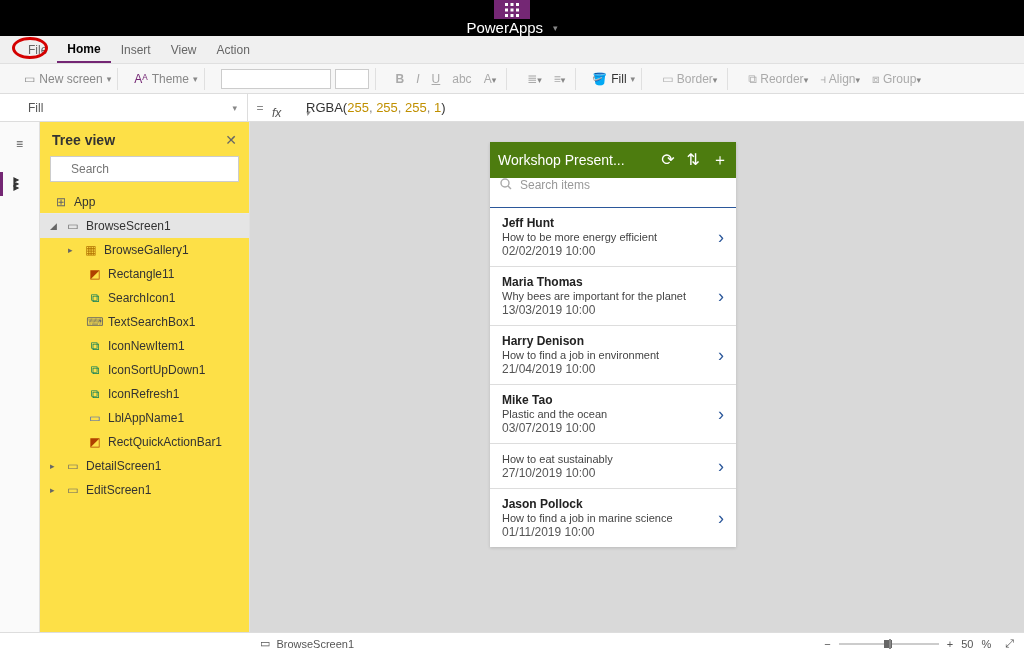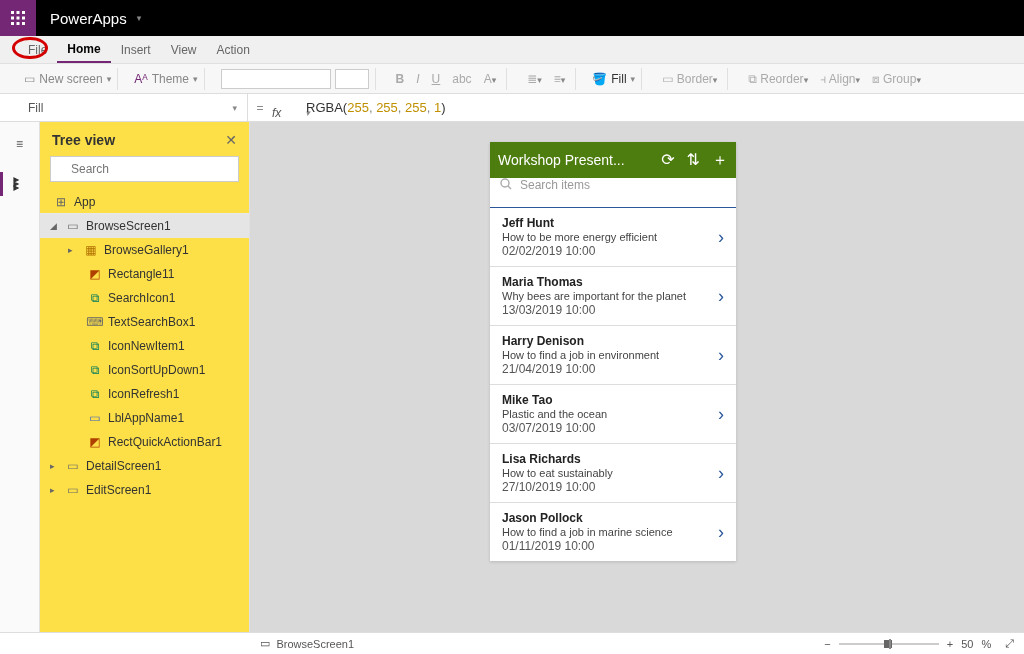--- a/index.html
+++ b/index.html
@@ -1,19 +1,19 @@
 <!DOCTYPE html>
 <html><head>
 <meta charset="utf-8">
 <style>
 * { box-sizing: border-box; margin: 0; padding: 0; font-family: "Segoe UI", sans-serif; }
 body { width: 1024px; height: 654px; background: #f5f5f5; overflow: hidden; font-size: 12px; color: #333; }
 
 
-.topbar { background: #000; height: 36px; display: flex; align-items: center; color: #fff; }
+.topbar { background: #000; height: 36px; display: flex; align-items: center; color: #fff; flex-direction: column; }
 .waffle { width: 36px; height: 36px; display: flex; align-items: center; justify-content: center; background: #742774; }
 .waffle svg { fill: #fff; }
 .app-title { padding: 0 14px; font-size: 15px; display: flex; align-items: center; gap: 6px; }
 
 
 .menubar { background: #f0f0f0; height: 28px; border-bottom: 1px solid #e0e0e0; display: flex; align-items: stretch; padding-left: 18px; gap: 0; }
 .menubar .mitem { padding: 0 10px; display: flex; align-items: center; font-size: 12px; color: #666; cursor: pointer; position: relative; }
 .menubar .mitem.active { color: #000; font-weight: 600; border-bottom: 2px solid #742774; }
 .file-circle { position: absolute; left: 12px; top: 37px; width: 36px; height: 22px; border: 3px solid #d40000; border-radius: 50%; pointer-events: none; z-index: 50; }
 
@@ -308,21 +308,20 @@
         <div class="row">
             <div class="txt">
               <div class="name">Mike Tao</div>
               <div class="sub">Plastic and the ocean</div>
               <div class="date">03/07/2019 10:00</div>
             </div>
             <div class="arrow">›</div>
           </div>
         <div class="row">
             <div class="txt">
-              <div class="name">Lisa Richards</div>
               <div class="sub">How to eat sustainably</div>
               <div class="date">27/10/2019 10:00</div>
             </div>
             <div class="arrow">›</div>
           </div>
         <div class="row">
             <div class="txt">
               <div class="name">Jason Pollock</div>
               <div class="sub">How to find a job in marine science</div>
               <div class="date">01/11/2019 10:00</div>

